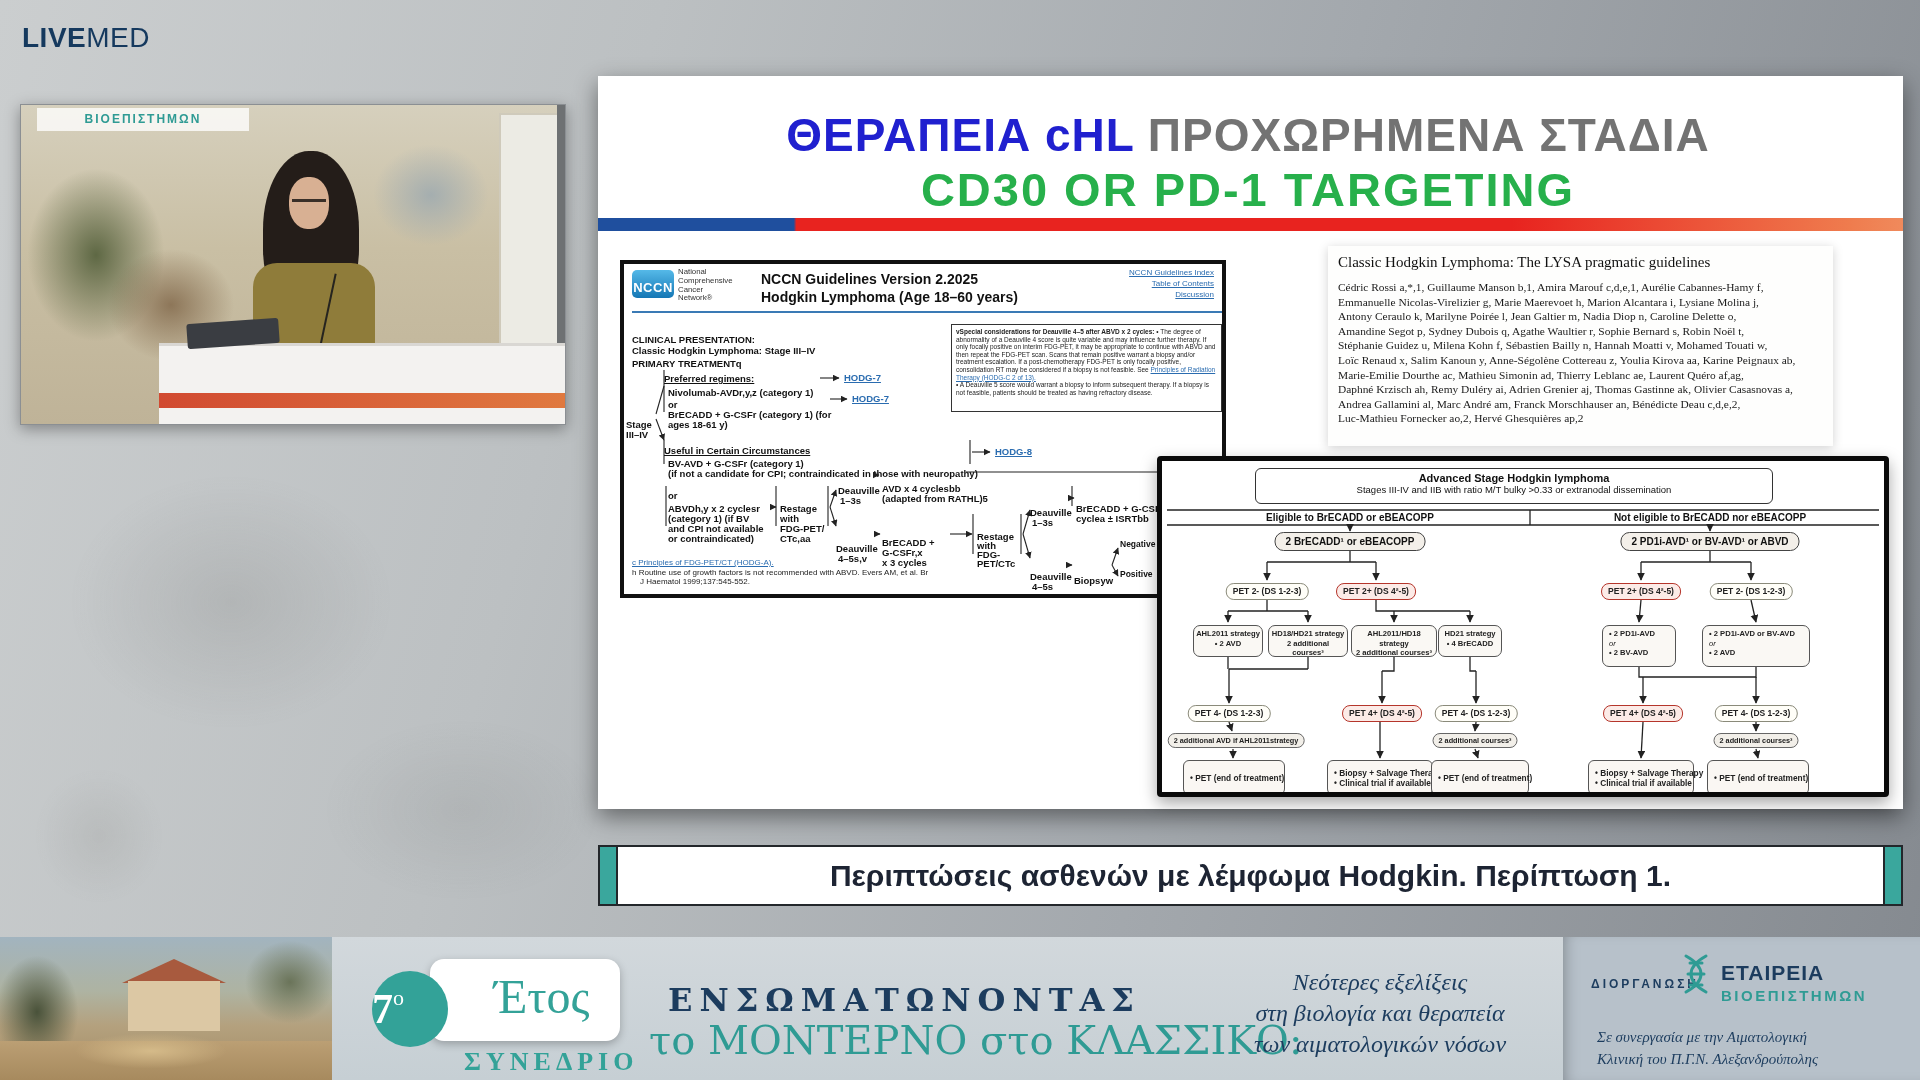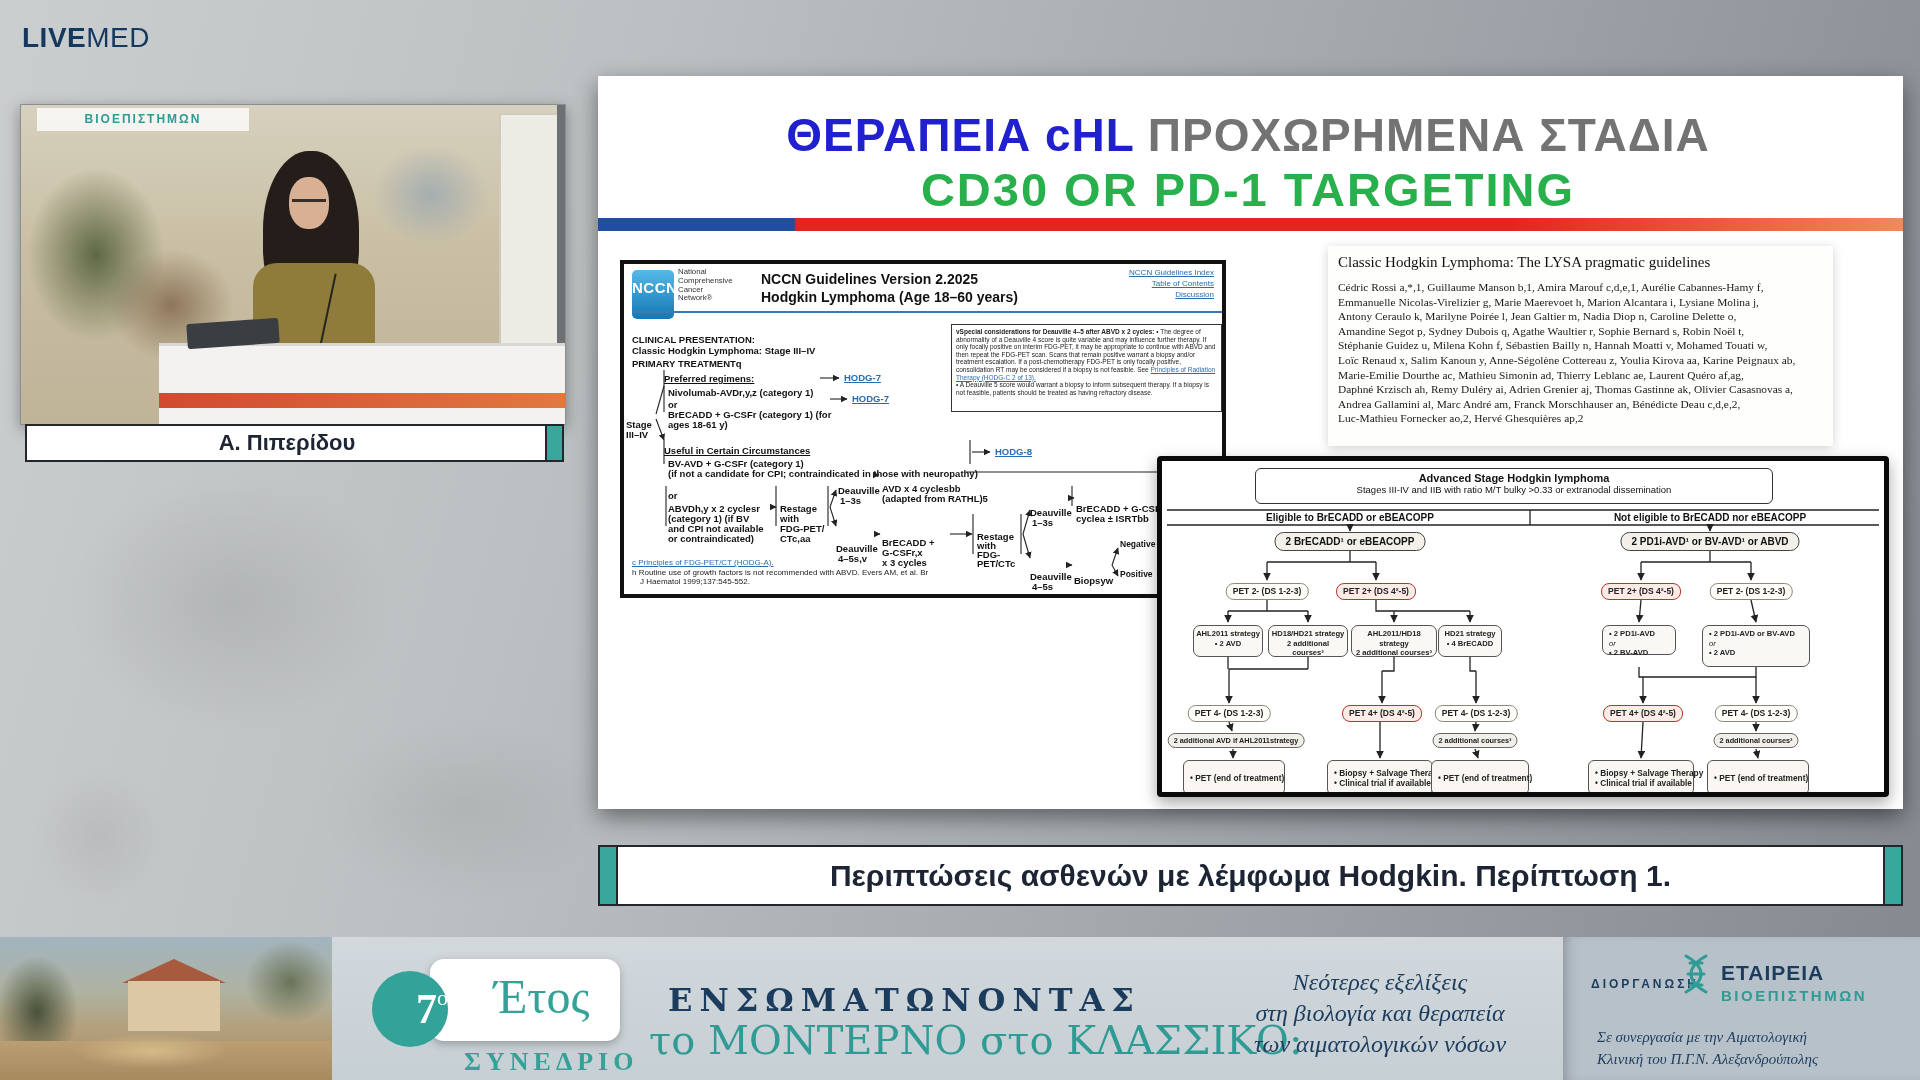--- a/index.html
+++ b/index.html
@@ -54,22 +54,22 @@
   .t1{left:0;top:32px;width:1120px;text-align:center;font-size:46px;font-weight:800;letter-spacing:1px;}
   .t1 .blue{color:#2020cf;} .t1 .red{color:#737373;}
   .t2{left:0;top:86px;width:1120px;text-align:center;font-size:47px;font-weight:800;
     letter-spacing:2px;color:#27b04b;}
   .tbar{left:0;top:142px;width:1305px;height:13px;
     background:linear-gradient(90deg,#1f4f9e 0%,#1f4f9e 15%,#e8231f 15.2%,#e8231f 70%,#ef7c4e 96%,#f08a5c 100%);}
   
   .nccn{left:22px;top:184px;width:606px;height:338px;background:#ffffff;border:4px solid #111;
     box-sizing:border-box;z-index:2;}
   .nccn *{box-sizing:border-box;}
-  .nccn-logo{left:8px;top:6px;width:42px;height:49px;border-radius:5px;
-    background:linear-gradient(180deg,#55b9e8,#1577b5);color:#fff;font-weight:700;font-size:15px;
+  .nccn-logo{left:8px;top:6px;width:42px;height:28px;border-radius:5px;
+    background:linear-gradient(180deg,#55b9e8,#1577b5);color:#fff;font-weight:700;font-size:13px;
     text-align:center;line-height:36px;letter-spacing:.5px;}
   .nccn-logocap{left:54px;top:4px;font-size:7.8px;line-height:8.8px;color:#333;}
   .nccn-h1{left:137px;top:7px;font-size:14px;font-weight:700;color:#111;}
   .nccn-h2{left:137px;top:25px;font-size:14px;font-weight:700;color:#111;}
   .nccn-link{color:#2a6cb0;text-decoration:underline;font-size:8px;}
   .nccn-rule{left:8px;top:47px;width:590px;height:2px;background:#3a7ab5;}
   .ntx{font-size:9.5px;font-weight:700;color:#111;line-height:10px;white-space:nowrap;margin-top:16px;}
   .ntx-s{font-size:8.5px;font-weight:700;color:#111;line-height:9.5px;white-space:nowrap;}
   .nu{text-decoration:underline;}
   .hodg{color:#2a6cb0;font-weight:700;font-size:9.5px;text-decoration:underline;white-space:nowrap;}
@@ -124,21 +124,21 @@
   .p-tree2{left:230px;top:-10px;width:120px;height:110px;border-radius:50%;
     background:radial-gradient(closest-side,rgba(90,100,70,.8),rgba(90,100,70,0) 75%);}
   .p-house{left:128px;top:44px;width:92px;height:50px;background:#dcc8a4;}
   .p-roof{left:122px;top:22px;width:0;height:0;border-left:52px solid transparent;
     border-right:52px solid transparent;border-bottom:24px solid #a85a3e;}
   .p-ground{left:0;top:104px;width:332px;height:39px;
     background:linear-gradient(180deg,#bb9f74,#a78a5e);}
   .p-path{left:56px;top:92px;width:190px;height:44px;border-radius:50%;
     background:radial-gradient(closest-side,rgba(216,190,140,.9),rgba(216,190,140,0) 80%);}
   .y-circle{left:372px;top:34px;width:76px;height:76px;border-radius:50%;background:#33a298;
-    color:#fff;text-align:right;font-family:"Liberation Serif",serif;}
+    color:#fff;text-align:left;font-family:"Liberation Serif",serif;}
   .y-7{font-size:42px;line-height:76px;font-weight:600;}
   .y-o{font-size:22px;vertical-align:18px;}
   .y-card{left:430px;top:22px;width:190px;height:82px;border-radius:14px;background:#fff;
     box-shadow:0 3px 8px rgba(0,0,0,.25);}
   .y-etos{left:64px;top:10px;font-family:"Liberation Serif",serif;font-size:48px;color:#33a298;}
   .y-conf{left:464px;top:110px;font-family:"Liberation Serif",serif;font-size:26px;color:#33a298;
     letter-spacing:5px;font-weight:600;}
   .c-line1{left:668px;top:44px;font-family:"DejaVu Serif",serif;font-size:32px;font-weight:600;
     color:#1c3c5e;letter-spacing:7px;}
   .c-line2{left:649px;top:80px;font-family:"DejaVu Serif",serif;font-size:40px;color:#2f9b94;}
@@ -169,24 +169,20 @@
     <div class="abs hair"></div>
     <div class="abs face"></div>
     <div class="abs glasses"></div>
     <div class="abs body-top"></div>
     <div class="abs mic"></div>
     <div class="abs podium"></div>
     <div class="abs laptop"></div>
     <div class="abs podium-stripe"></div>
   </div>
 
-  <div class="abs name-bar bar-white">
-    <div class="abs name-text">Α. Πιπερίδου</div>
-    <div class="abs teal-block" style="right:0;top:0;width:15px;height:34px;"></div>
-  </div>
 
   <div class="abs slide">
     <div class="abs t1" style="left:90px;"><span class="blue">ΘΕΡΑΠΕΙΑ cHL </span><span class="red">ΠΡΟΧΩΡΗΜΕΝΑ ΣΤΑΔΙΑ</span></div>
     <div class="abs t2" style="left:90px;">CD30 OR PD-1 TARGETING</div>
     <div class="abs tbar"></div>
 
     <div class="abs nccn">
       <div class="abs nccn-logo">NCCN</div>
       <div class="abs nccn-logocap">
         <div>National</div>
@@ -399,21 +395,21 @@
         <div>2 additional courses³</div>
       </div>
       <div class="abs fstrat" style="left:232px;width:86px;height:32px;">
         <div>AHL2011/HD18 strategy</div>
         <div>2 additional courses³</div>
       </div>
       <div class="abs fstrat" style="left:308px;width:64px;height:32px;">
         <div>HD21 strategy</div>
         <div>• 4 BrECADD</div>
       </div>
-      <div class="abs fstrat" style="left:477px;width:74px;height:30px;text-align:left;padding-left:6px;">
+      <div class="abs fstrat" style="left:477px;width:74px;height:42px;text-align:left;padding-left:6px;">
         <div>• 2 PD1i-AVD</div>
         <div style="font-style:italic;font-weight:400;">or</div>
         <div>• 2 BV-AVD</div>
       </div>
       <div class="abs fstrat" style="left:594px;width:108px;height:42px;text-align:left;padding-left:6px;">
         <div>• 2 PD1i-AVD or BV-AVD</div>
         <div style="font-style:italic;font-weight:400;">or</div>
         <div>• 2 AVD</div>
       </div>
 

